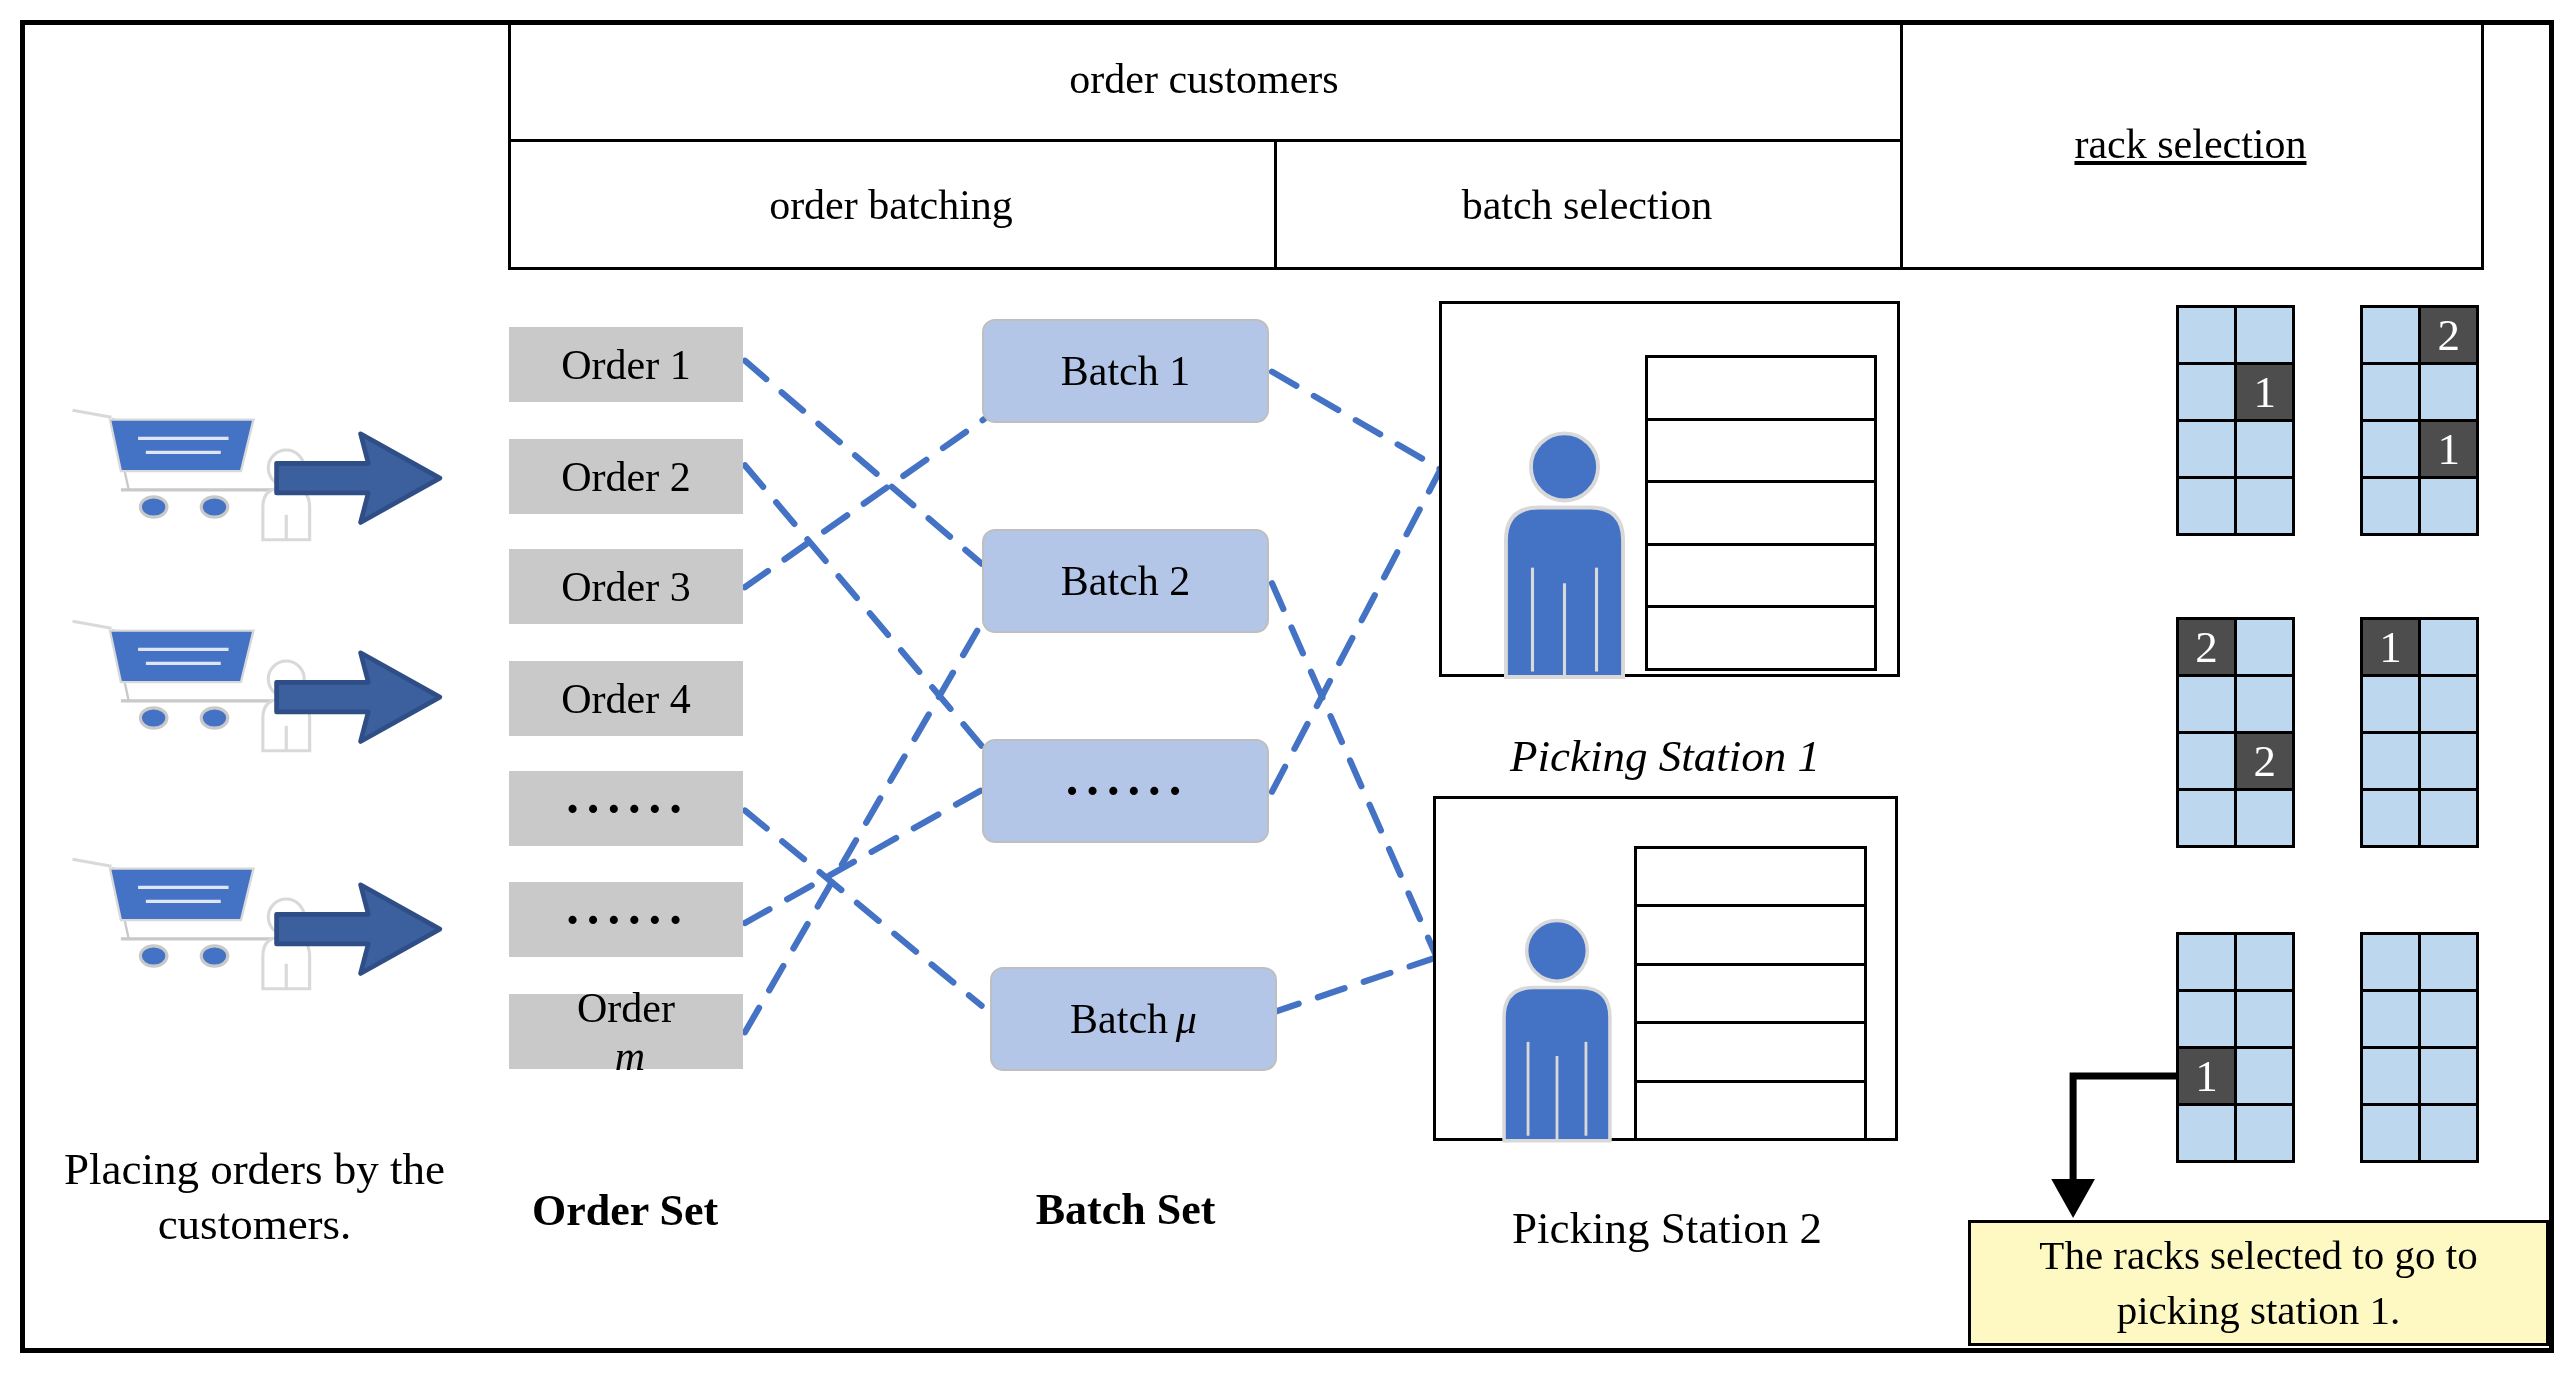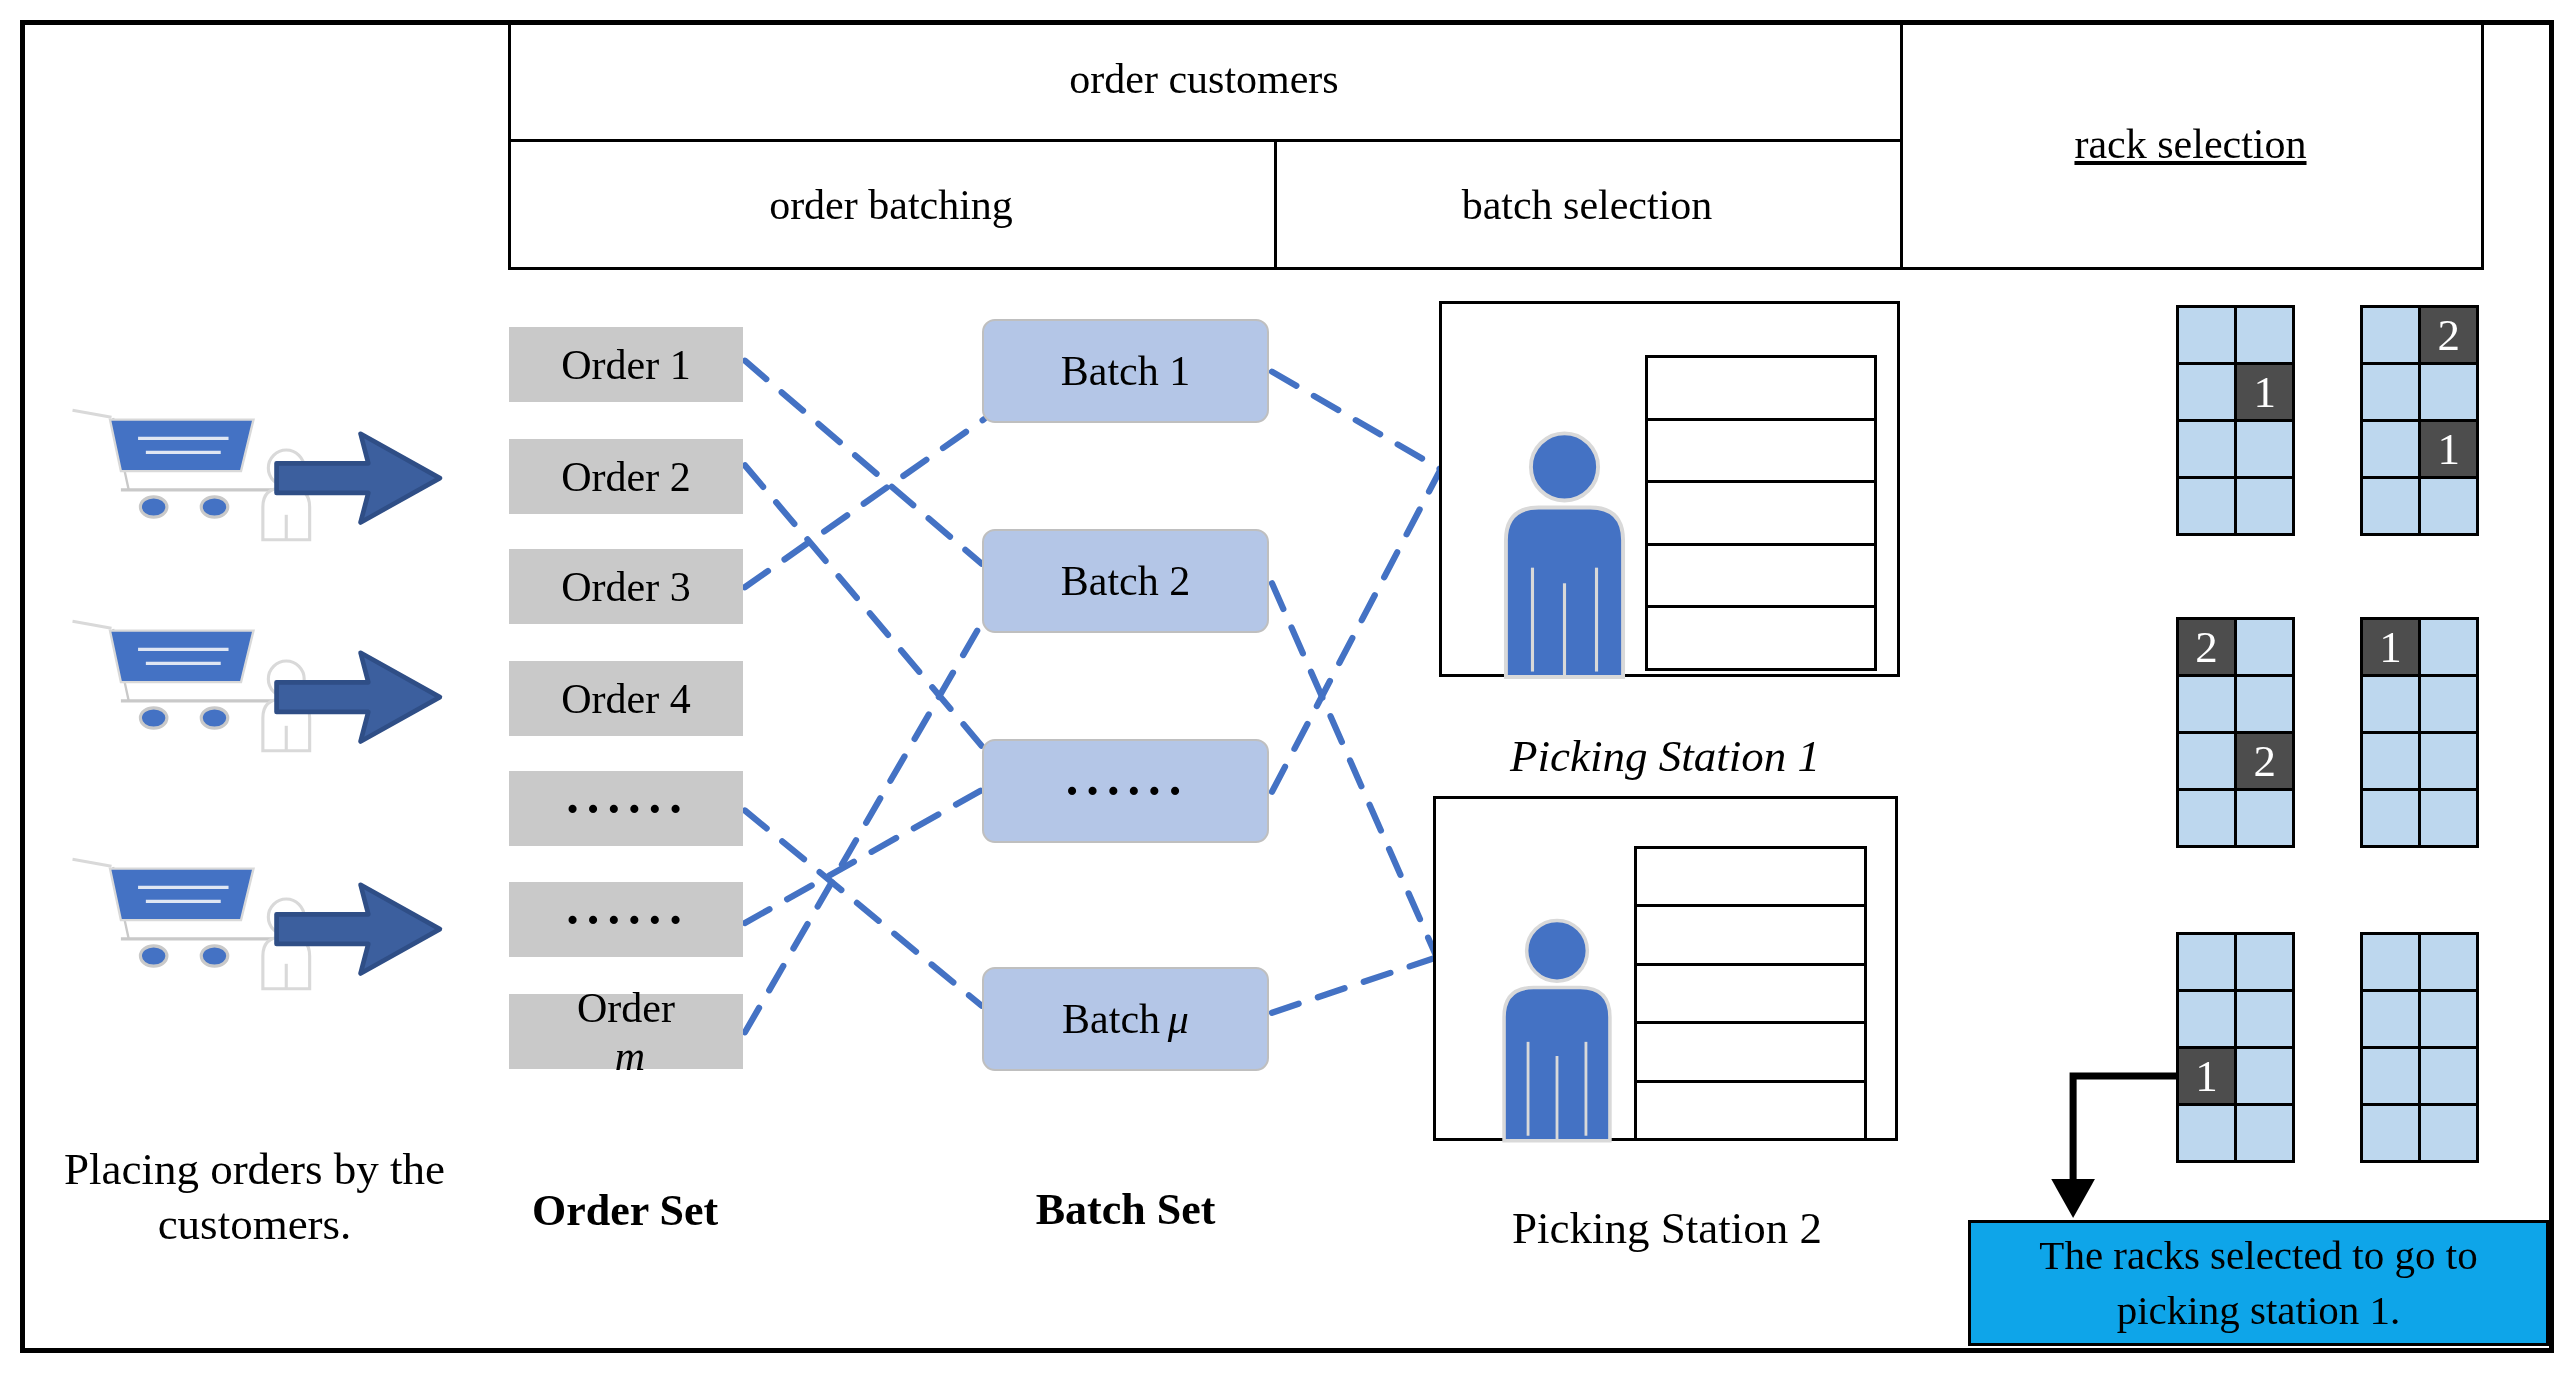--- a/index.html
+++ b/index.html
@@ -28,21 +28,21 @@
   .shelf>div:not(:last-child){border-bottom:3.9px solid #000;}
   .station-label{position:absolute;font-size:45px;text-align:center;}
   .set-label{position:absolute;font-size:44px;text-align:center;font-weight:bold;}
   .caption{position:absolute;font-size:45px;text-align:center;line-height:1.22;}
   .rack-grid{position:absolute;background:#000;padding:3.1px;display:grid;
              grid-template-columns:repeat(2,55px);grid-template-rows:repeat(4,54px);gap:3.1px;}
   .rack-cell{background:var(--rack-cell);}
   .rack-cell.marked{background:var(--rack-marked);color:#fff;font-size:45px;
                     display:flex;align-items:center;justify-content:center;}
   .callout{position:absolute;left:1968px;top:1220px;width:581px;height:126px;border:3.1px solid #000;
-           box-sizing:border-box;background:#0ea5e9;display:flex;flex-direction:column;
+           box-sizing:border-box;background:#fef9c3;display:flex;flex-direction:column;
            align-items:center;justify-content:center;font-size:41px;line-height:1.35;text-align:center;}
   svg{position:absolute;overflow:visible;}
 </style>
 </head>
 <body>
 
 <div id="canvas">
 
   <svg id="connector-layer" width="2576" height="1375" viewBox="0 0 3299 1761" style="left:0;top:0;">
       <line x1="954" y1="462" x2="1257" y2="722" stroke="var(--dash)" stroke-width="8" stroke-dasharray="36 26" stroke-linecap="round"></line>
@@ -143,21 +143,21 @@
       <div class="order-box dots" style="top: 882px;">······</div>
       <div class="order-box" style="top: 994px; flex-direction: column;">
         <span>Order</span>
         <i>m</i>
       </div>
     </div>
   <div id="batches">
       <div class="batch-box" style="top: 319px;">Batch 1</div>
       <div class="batch-box" style="top: 529px;">Batch 2</div>
       <div class="batch-box dots" style="top: 739px;">······</div>
-      <div class="batch-box" style="top: 967px;">
+      <div class="batch-box" style="top: 967px; margin-left: 8px;">
         <span>Batch</span>
         <i>μ</i>
       </div>
     </div>
 
   <div class="station-box" style="left:1439px;top:301px;width:461px;height:376px;"></div>
   <div class="shelf" style="left:1645px;top:355px;width:232px;height:316px;">
     <div></div>
       <div></div>
       <div></div>

